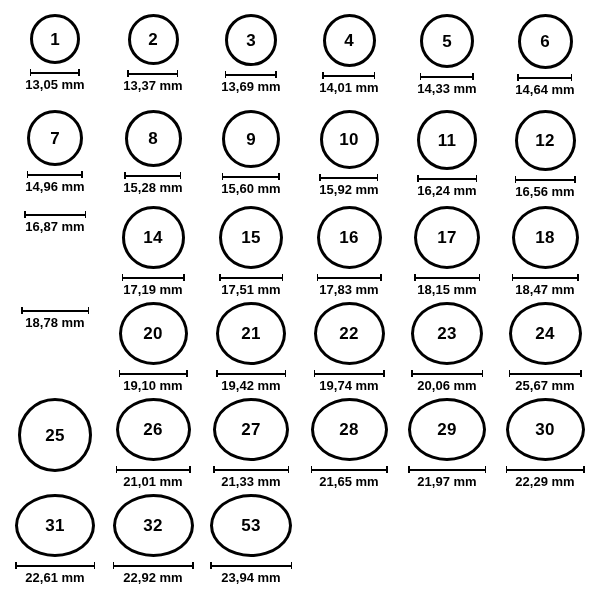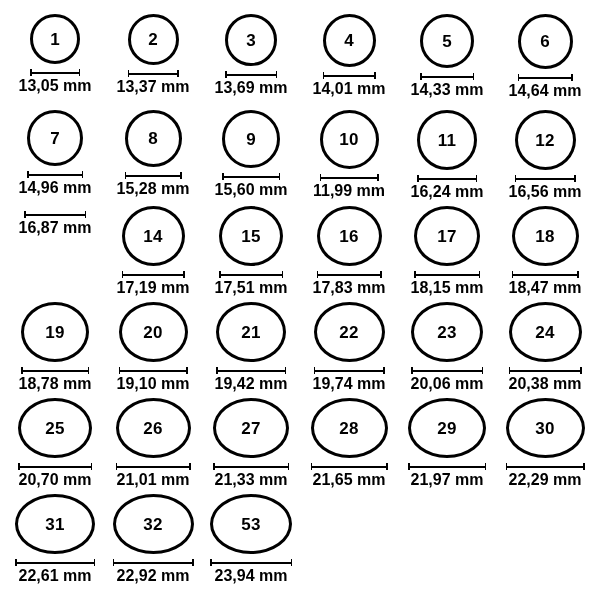--- a/index.html
+++ b/index.html
@@ -78,21 +78,21 @@
     position: absolute;
     top: 0;
     width: 1.5px;
     height: 7px;
     background: #000000;
   }
   .caliper .tick.left { left: 0; }
   .caliper .tick.right { right: 0; }
   .mm {
     margin-top: 2px;
-    font-size: 16px;
+    font-size: 13px;
     font-weight: bold;
     line-height: 1;
     white-space: nowrap;
   }
 </style>
 </head>
 <body>
 
 <div id="chart">
   <div class="grid">
@@ -216,21 +216,21 @@
       <div class="cell">
         <div class="ring" style="width: 59px; height: 59px;">
           <span class="ring-label">10</span>
         </div>
         <div class="measure">
           <div class="caliper" style="width: 59px;">
             <span class="bar"></span>
             <span class="tick left"></span>
             <span class="tick right"></span>
           </div>
-          <div class="mm">11,99 mm</div>
+          <div class="mm">15,92 mm</div>
         </div>
       </div>
       <div class="cell">
         <div class="ring" style="width: 60px; height: 60px; justify-content: center;">
           <span class="ring-label">11</span>
         </div>
         <div class="measure">
           <div class="caliper" style="width: 60px;">
             <span class="bar"></span>
             <span class="tick left"></span>
@@ -321,23 +321,20 @@
         <div class="measure">
           <div class="caliper" style="width: 67px;">
             <span class="bar"></span>
             <span class="tick left"></span>
             <span class="tick right"></span>
           </div>
           <div class="mm">18,47 mm</div>
         </div>
       </div>
       <div class="cell">
-        <div class="ring" style="width: 68px; height: 68px;">
-          <span class="ring-label">19</span>
-        </div>
         <div class="measure">
           <div class="caliper" style="width: 68px;">
             <span class="bar"></span>
             <span class="tick left"></span>
             <span class="tick right"></span>
           </div>
           <div class="mm">18,78 mm</div>
         </div>
       </div>
       <div class="cell">
@@ -395,34 +392,26 @@
       <div class="cell">
         <div class="ring" style="width: 73px; height: 73px;">
           <span class="ring-label">24</span>
         </div>
         <div class="measure">
           <div class="caliper" style="width: 73px;">
             <span class="bar"></span>
             <span class="tick left"></span>
             <span class="tick right"></span>
           </div>
-          <div class="mm">20,38 mm</div>
+          <div class="mm">25,67 mm</div>
         </div>
       </div>
       <div class="cell">
         <div class="ring" style="width: 74px; height: 74px; align-items: center;">
           <span class="ring-label">25</span>
-        </div>
-        <div class="measure">
-          <div class="caliper" style="width: 74px;">
-            <span class="bar"></span>
-            <span class="tick left"></span>
-            <span class="tick right"></span>
-          </div>
-          <div class="mm">20,70 mm</div>
         </div>
       </div>
       <div class="cell">
         <div class="ring" style="width: 75px; height: 75px;">
           <span class="ring-label">26</span>
         </div>
         <div class="measure">
           <div class="caliper" style="width: 75px;">
             <span class="bar"></span>
             <span class="tick left"></span>

